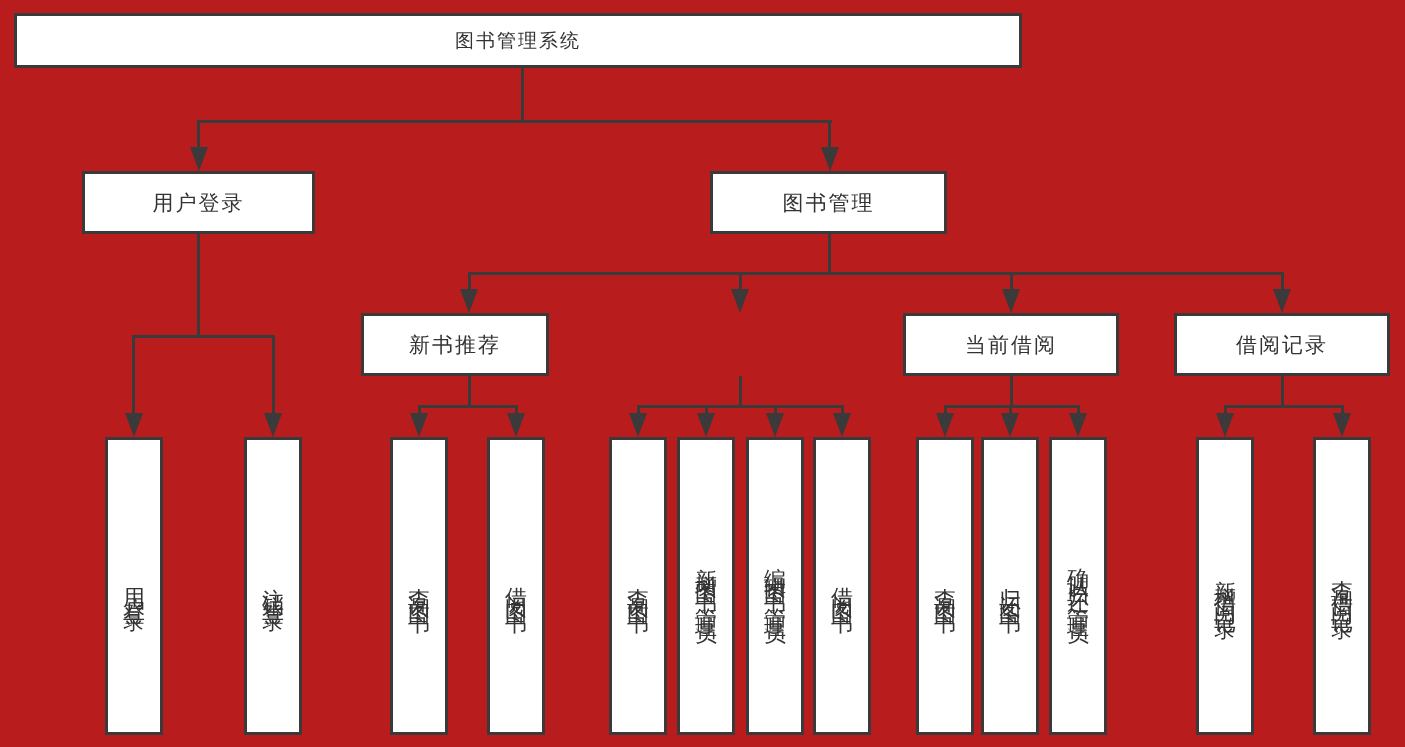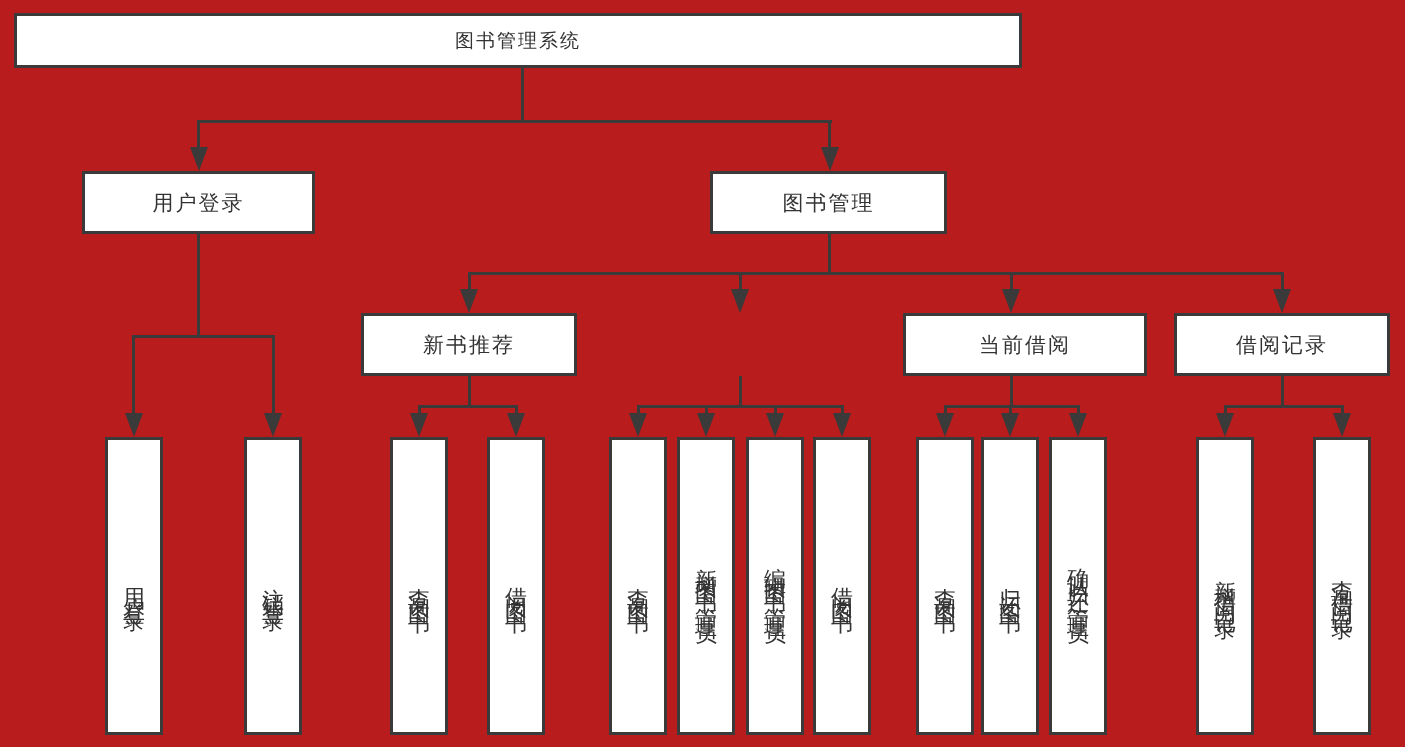--- a/index.html
+++ b/index.html
@@ -91,26 +91,26 @@
   </div>
 
   <div class="box" style="left:82px; top:171px; width:233px; height:63px;">
     <span class="hlabel node-label">用户登录</span>
   </div>
 
   <div class="box" style="left:710px; top:171px; width:237px; height:63px;">
     <span class="hlabel node-label">图书管理</span>
   </div>
 
-  <div class="box" style="left:361px; top:313px; width:216px; height:63px;">
+  <div class="box" style="left:361px; top:313px; width:188px; height:63px;">
     <span class="hlabel node-label">新书推荐</span>
   </div>
 
 
-  <div class="box" style="left:903px; top:313px; width:244px; height:63px;justify-content:center;">
+  <div class="box" style="left:903px; top:313px; width:216px; height:63px;justify-content:center;">
     <span class="hlabel node-label">当前借阅</span>
   </div>
 
   <div class="box" style="left:1174px; top:313px; width:216px; height:63px;">
     <span class="hlabel node-label">借阅记录</span>
   </div>
 
   <div class="leaf" style="left:105px;">
     <span class="vtext">用户登录</span>
   </div>

